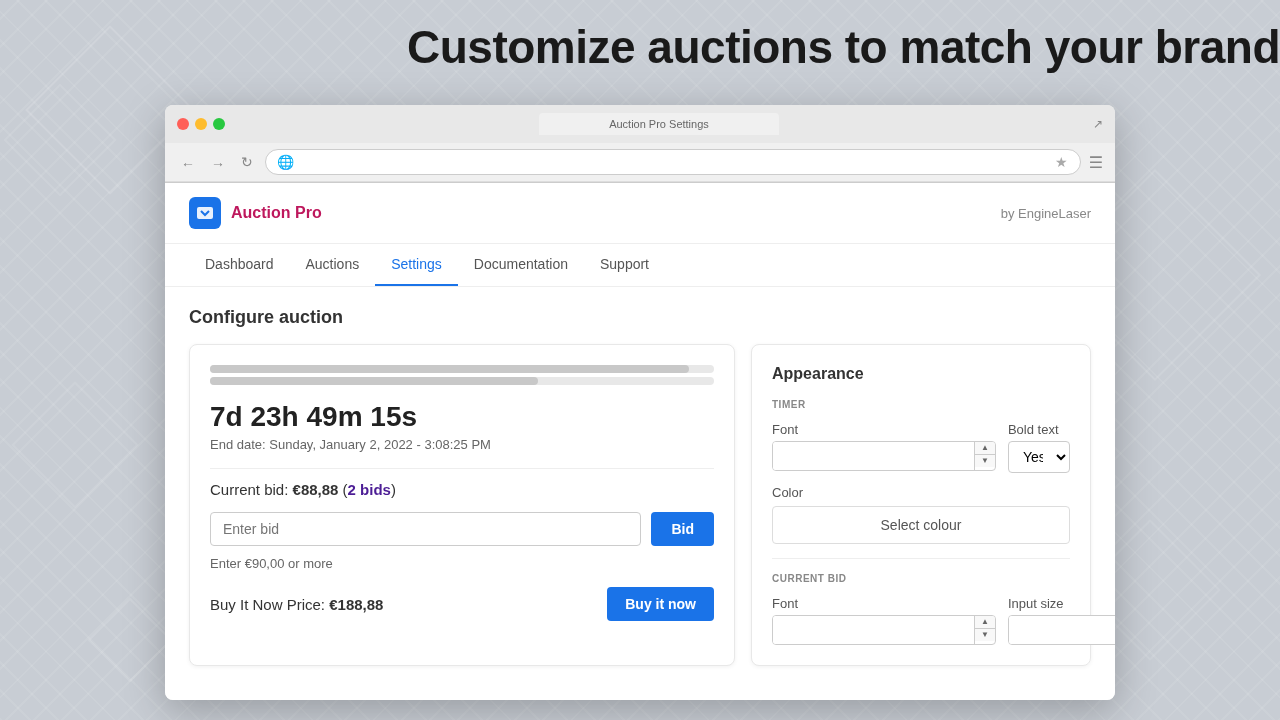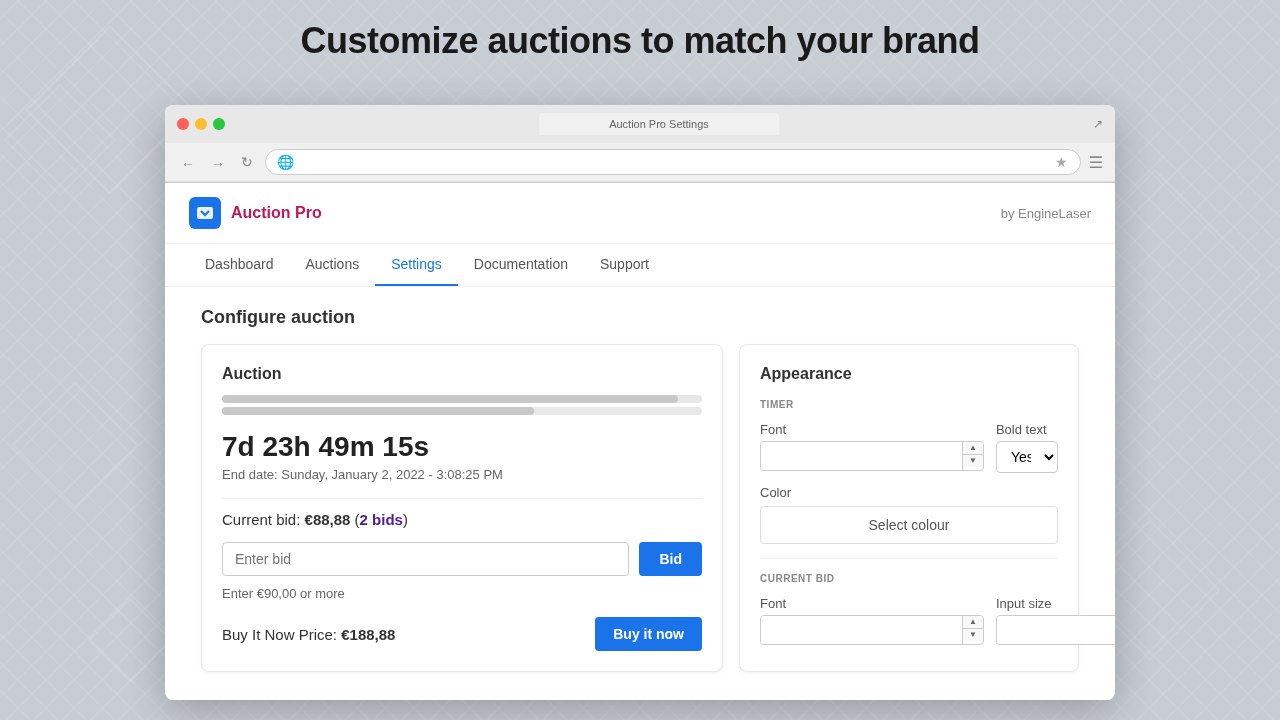--- a/index.html
+++ b/index.html
@@ -22,22 +22,22 @@
         repeating-linear-gradient(-45deg, rgba(255,255,255,0.08) 0px, rgba(255,255,255,0.08) 2px, transparent 2px, transparent 20px);
       background-color: #c8cdd4;
       z-index: 0;
     }
 
     .page-title {
       position: absolute;
       top: 20px;
       left: 0;
       right: 0;
-      text-align: center;
-      font-size: 36px;
+      text-align: right;
+      font-size: 46px;
       font-weight: 800;
       color: #1a1a1a;
       z-index: 10;
       letter-spacing: -0.5px;
     }
 
     
     .browser-window {
       position: absolute;
       top: 105px;
@@ -202,21 +202,21 @@
 
     .nav-item.active {
       color: #1a73e8;
       border-bottom-color: #1a73e8;
     }
 
     
     .app-main {
       flex: 1;
       overflow: hidden;
-      padding: 20px 36px;
+      padding: 20px 24px;
     }
 
     .page-section-title {
       font-size: 18px;
       font-weight: 600;
       color: #333;
       margin-bottom: 16px;
     }
 
     .main-grid {
@@ -538,21 +538,20 @@
       <a class="nav-item">Documentation</a>
       <a class="nav-item">Support</a>
     </nav>
 
     <div class="app-main">
       <h2 class="page-section-title">Configure auction</h2>
 
       <div class="main-grid">
 
         <div class="auction-panel">
-          <div class="auction-panel-title">Auction</div>
 
           <div class="progress-bars">
             <div class="progress-bar-outer">
               <div class="progress-bar-fill" style="width: 95%;"></div>
             </div>
             <div class="progress-bar-outer">
               <div class="progress-bar-fill" style="width: 65%;"></div>
             </div>
           </div>
 

